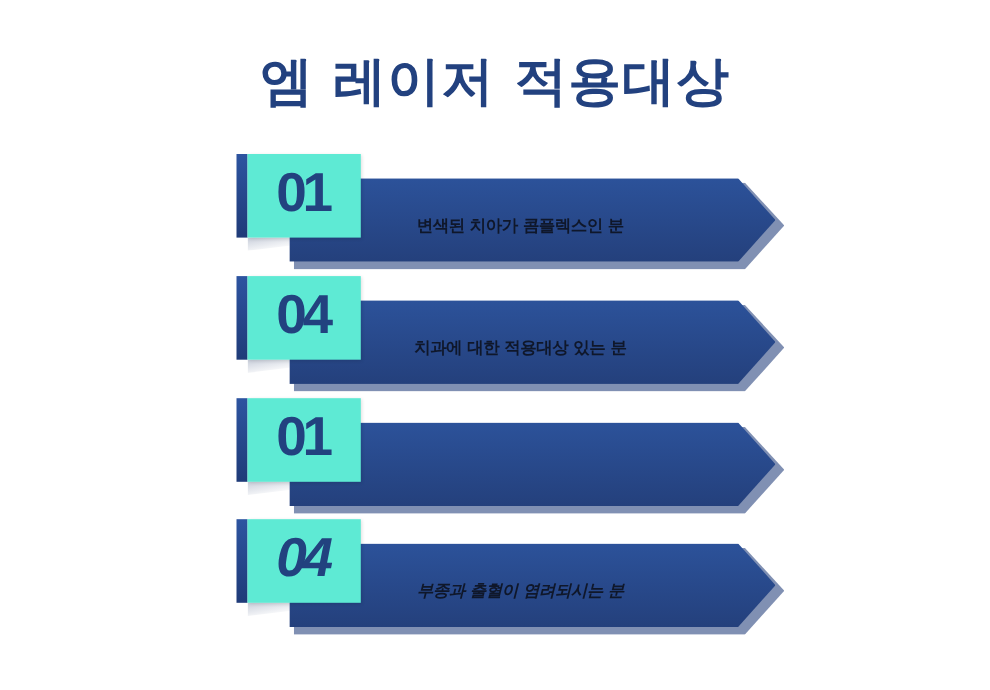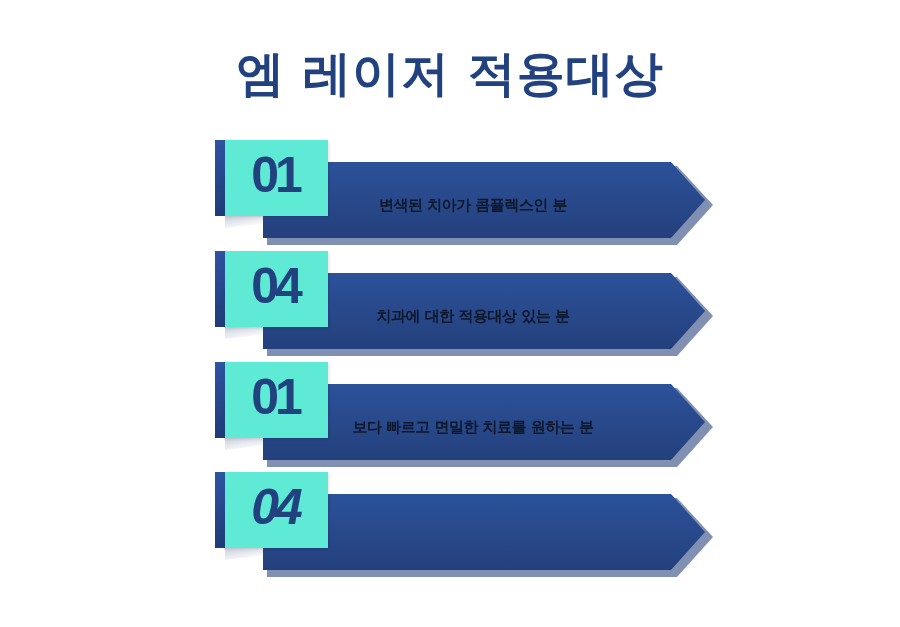--- a/index.html
+++ b/index.html
@@ -57,24 +57,24 @@
 </div>
 
 <div class="item" style="top:362px;">
   <div class="accent"></div>
   <div class="numbox">
     <div class="num">01</div>
   </div>
   <div class="reflect"></div>
   <div class="shadow"></div>
   <div class="banner"></div>
-  <div class="label">보다 빠르고 면밀한 치료를 원하는 분</div>
 </div>
 
 <div class="item" style="top:472px;font-style:italic;">
   <div class="accent"></div>
   <div class="numbox">
     <div class="num">04</div>
   </div>
   <div class="reflect"></div>
   <div class="shadow"></div>
   <div class="banner"></div>
+  <div class="label">부종과 출혈이 염려되시는 분</div>
 </div>
 
 </body></html>

